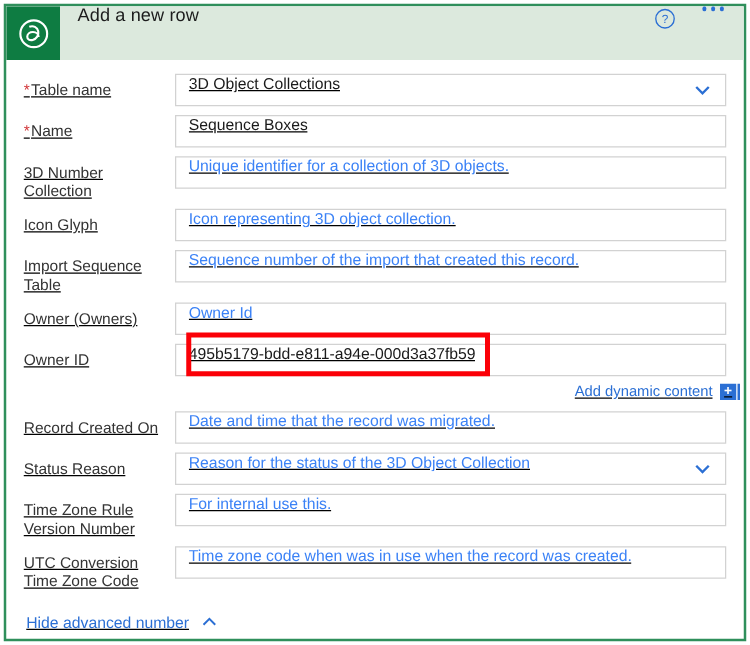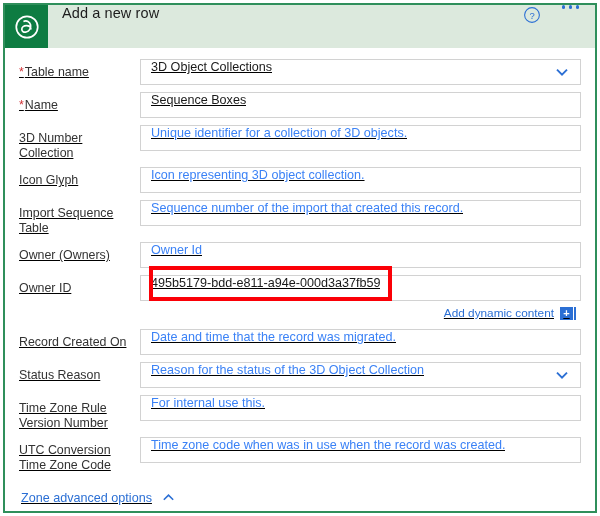--- a/index.html
+++ b/index.html
@@ -158,21 +158,21 @@
     align-items: center;
     justify-content: center;
     cursor: pointer;
   }
 
   
   .dyn-row {
     display: flex;
     justify-content: flex-end;
     align-items: center;
-    padding: 0 22px 0 14px;
+    padding: 0 6px 0 14px;
     margin-top: -3px;
     margin-bottom: 7px;
     height: 18px;
   }
   .dyn-link {
     font-size: 11.8px;
     color: #2b6fd4;
     cursor: pointer;
     margin-right: 6px;
   }
@@ -347,21 +347,21 @@
       </div>
 
       <div class="row">
         <div class="label">UTC Conversion Time Zone Code</div>
         <div class="field">
           <div class="ph">Time zone code when was in use when the record was created.</div>
         </div>
       </div>
 
       <div class="adv-row">
-        <span class="adv-link">Zone advanced options</span>
+        <span class="adv-link">Hide advanced number</span>
         <span class="adv-caret">
           <svg width="15" height="15" viewBox="0 0 16 16" aria-hidden="true">
               <path d="M3 10.4 L8 5.4 L13 10.4" fill="none" stroke="#2b6fd4" stroke-width="1.7"></path>
             </svg>
         </span>
       </div>
 
     </div>
 
     <div class="annot-box" style="left:144px; top:261px; width:243px; height:35px;"></div>

